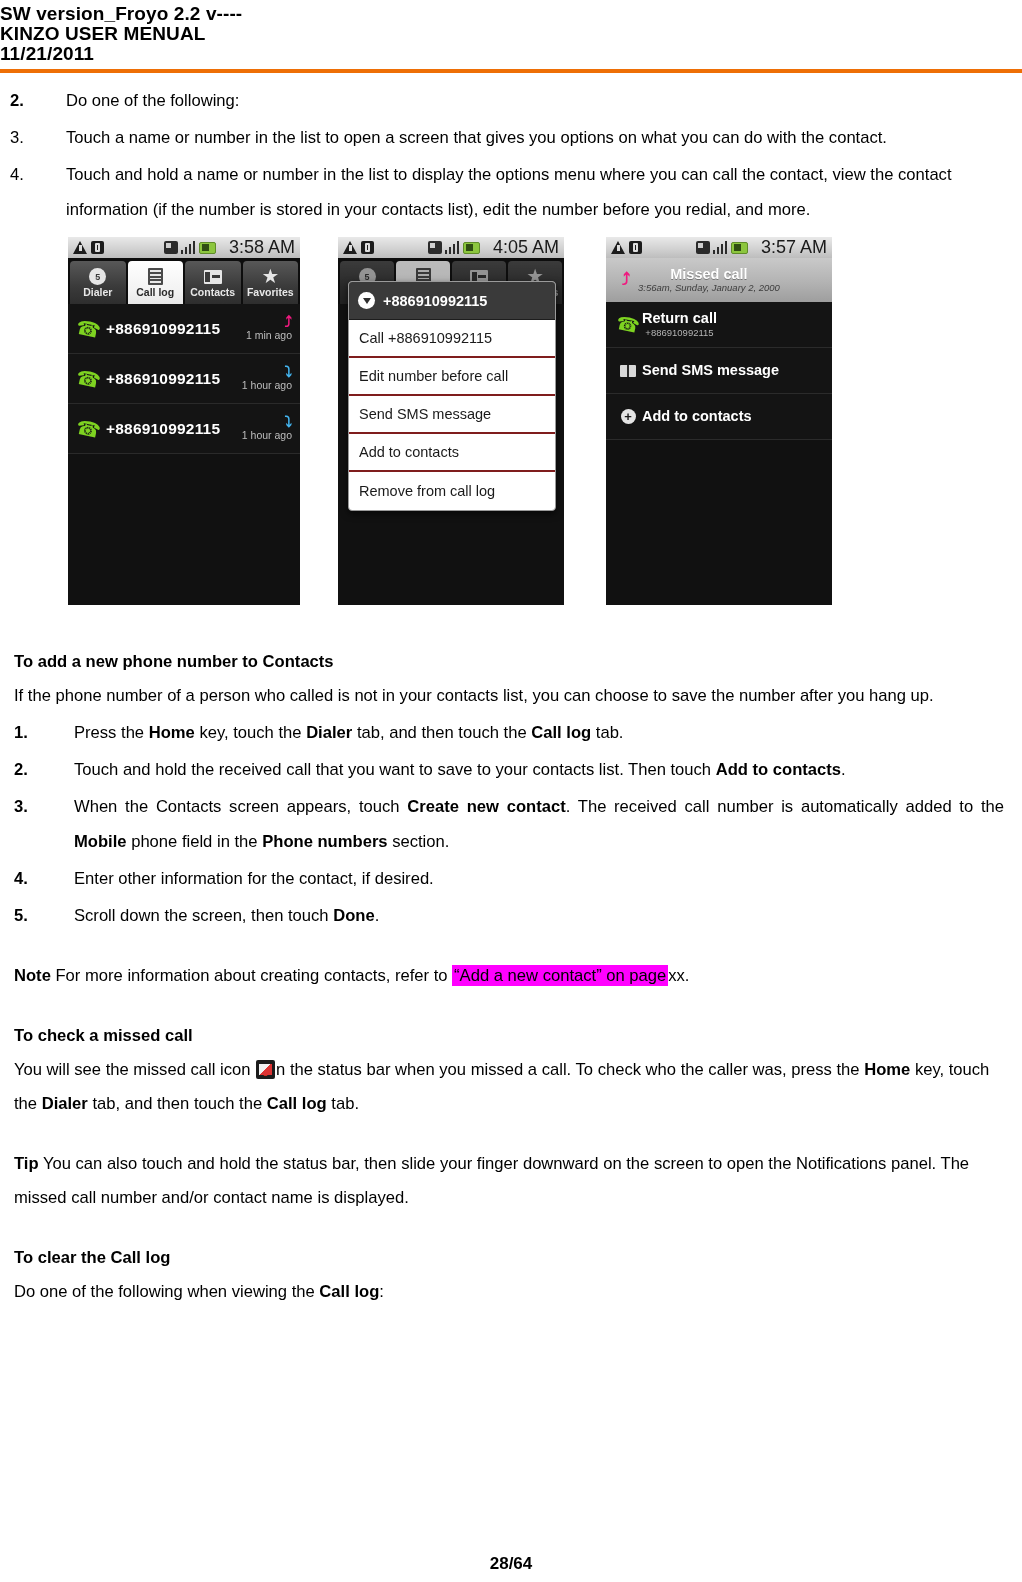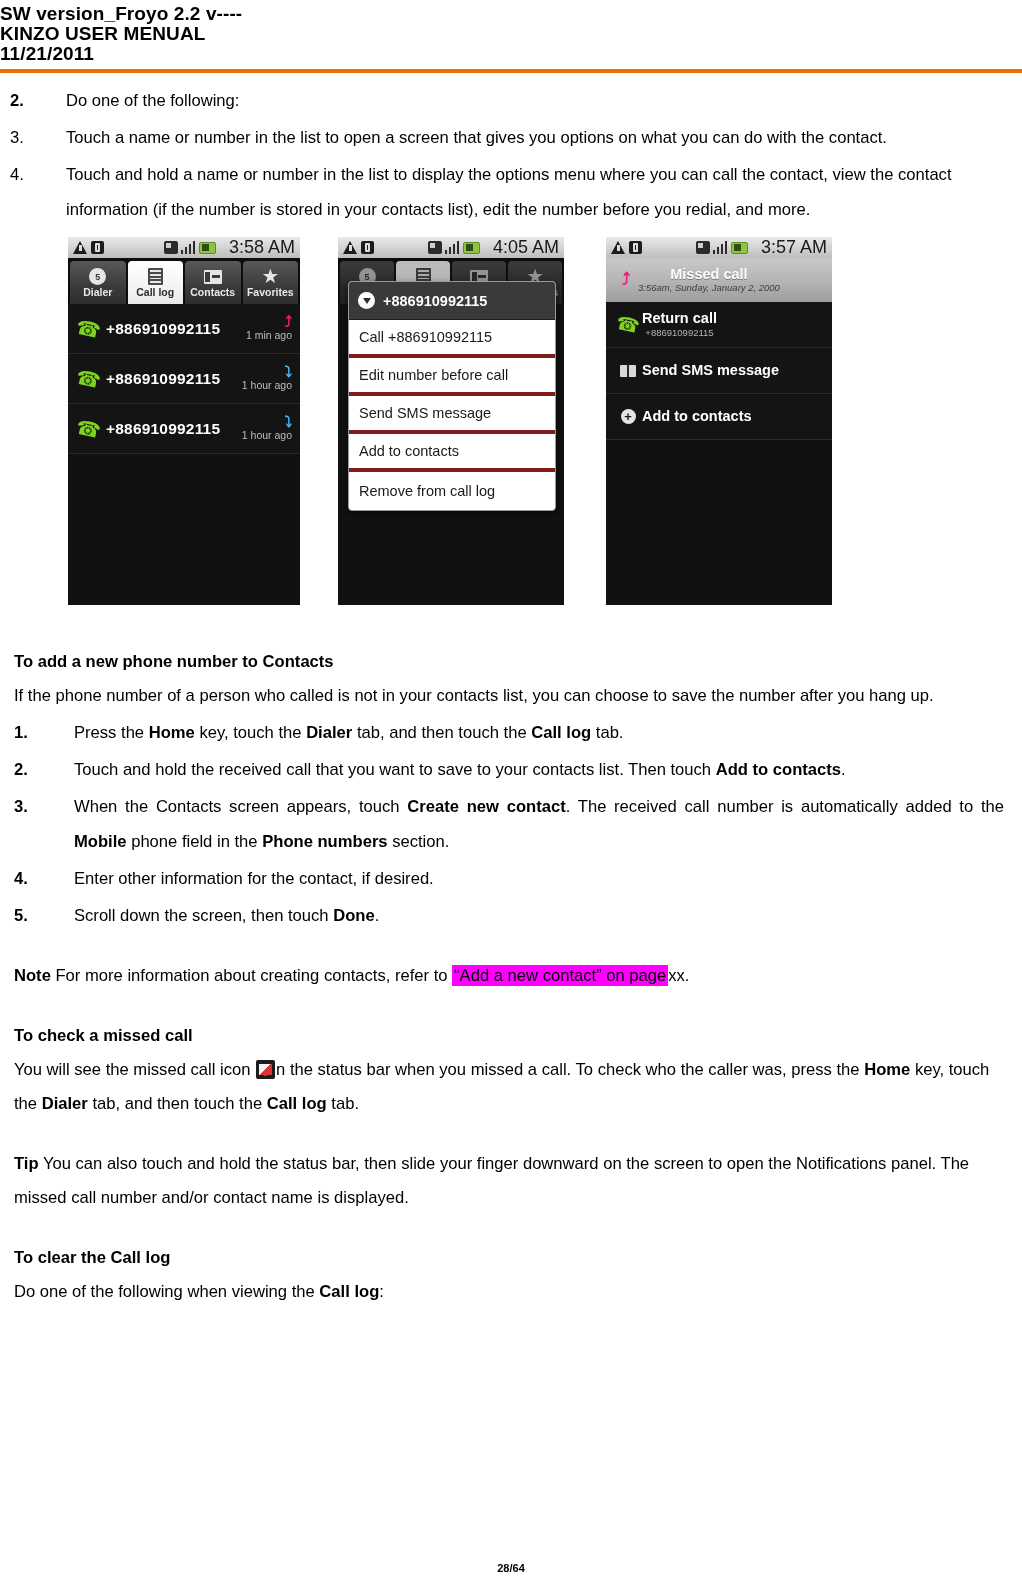--- a/index.html
+++ b/index.html
@@ -205,21 +205,21 @@
     width:17px;height:17px;border-radius:50%;background:#ffffff;
     display:flex;align-items:center;justify-content:center;margin-right:8px;
   }
   .dlg-head .circ span{
     width:0;height:0;border-left:4.5px solid transparent;border-right:4.5px solid transparent;
     border-top:6px solid #2e2e2e;display:block;margin-top:1px;
   }
   .dlg-head .t{color:#ffffff;font-size:14.5px;font-weight:bold;}
   .dlg-item{
     height:38px;display:flex;align-items:center;padding:0 10px;
-    font-size:14.5px;color:#1a1a1a;border-bottom:4px solid #7f1d1d;box-sizing:border-box;
+    font-size:14.5px;color:#1a1a1a;border-bottom:2px solid #7f1d1d;box-sizing:border-box;
   }
   .dlg-item:last-child{border-bottom:none;}
 
   
   .notif-head{
     height:44px;background:linear-gradient(180deg,#c9c9c9 0%,#b3b3b3 55%,#9e9e9e 100%);
     display:flex;align-items:center;padding:0 8px;box-sizing:border-box;
   }
   .notif-head .nico{
     width:24px;color:#f0197f;font-size:17px;font-weight:bold;line-height:16px;
@@ -259,21 +259,21 @@
     clip-path:polygon(0 0,100% 0,100% 100%,0 100%);
   }
   .inline-ico i{
     position:absolute;left:3.5px;bottom:3px;width:12px;height:5px;background:#cf2a1e;
     clip-path:polygon(0 0,100% 0,60% 100%,40% 100%);
   }
 
   
   .footer{
     position:absolute;left:0;right:0;bottom:8px;text-align:center;
-    font-size:11px;font-weight:bold;
+    font-size:17px;font-weight:bold;
   }
 </style>
 </head>
 <body>
 
 <div class="doc-header">
   <div>SW version_Froyo 2.2 v----</div>
   <div>KINZO USER MENUAL</div>
   <div>11/21/2011</div>
 </div>

